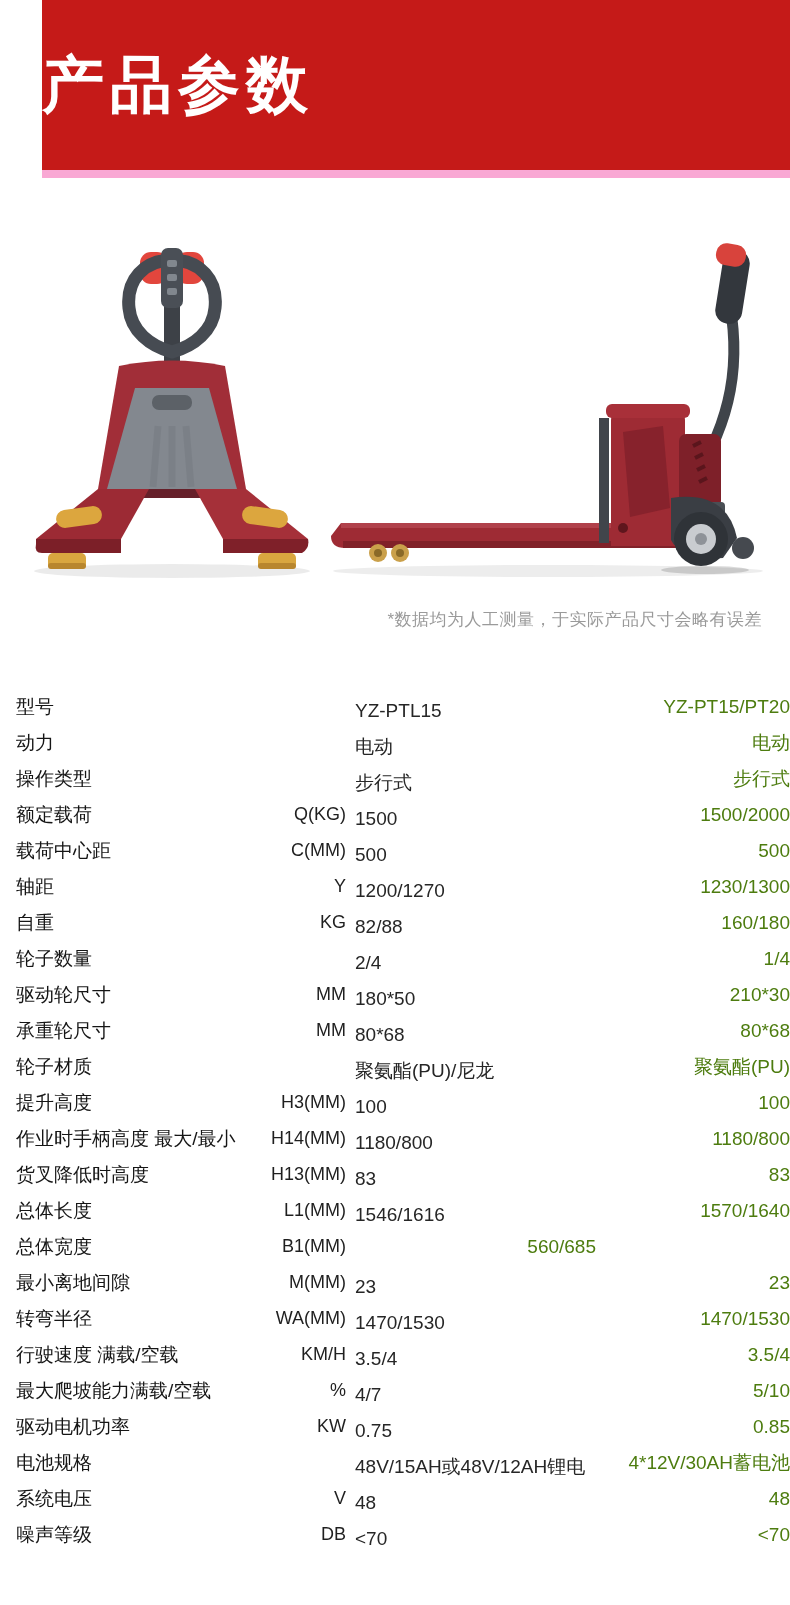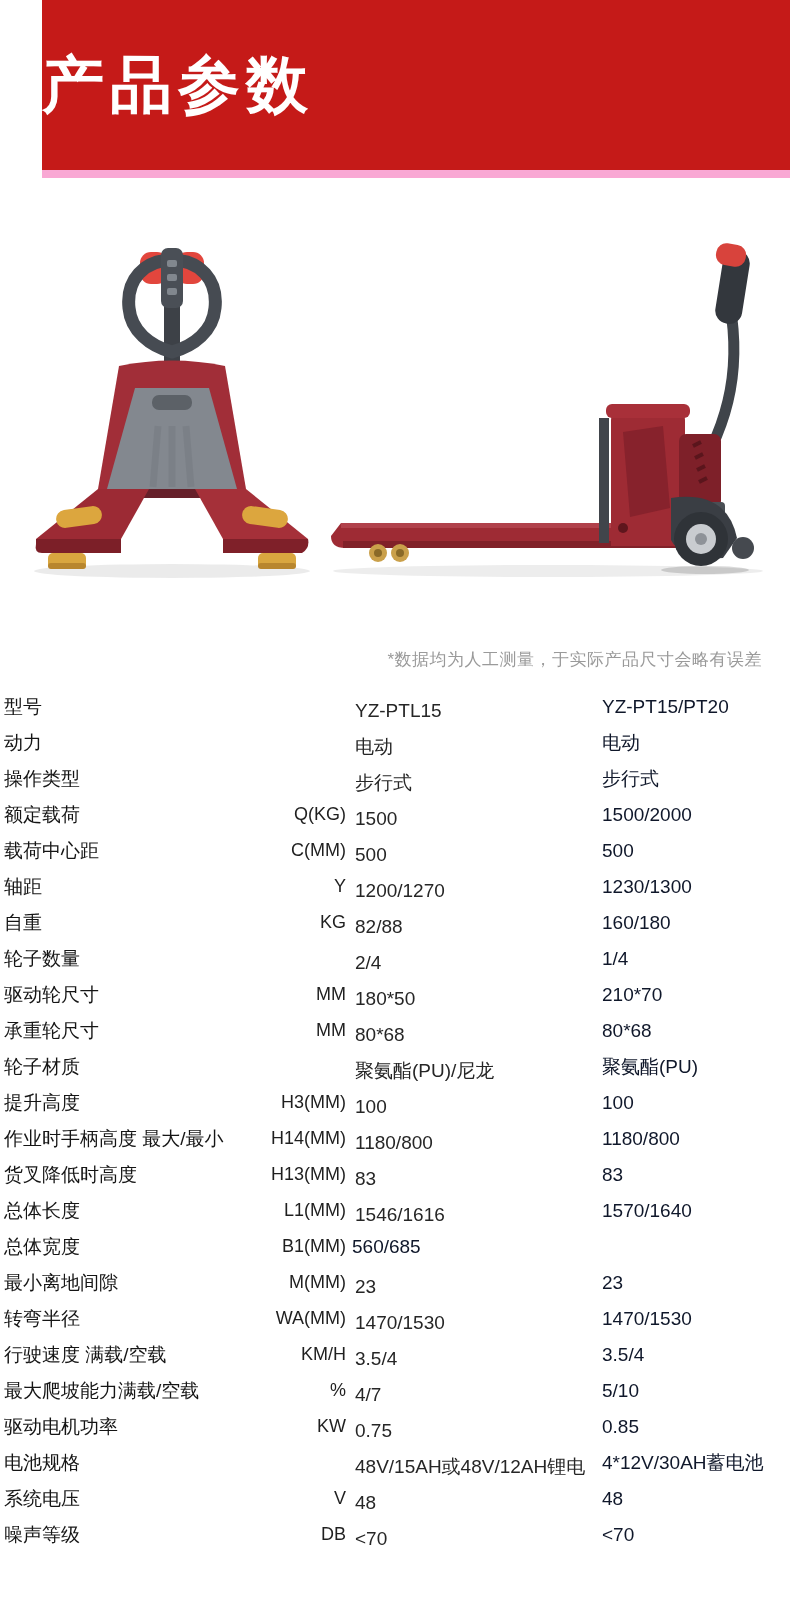--- a/index.html
+++ b/index.html
@@ -16,33 +16,33 @@
   }
   .banner h1{
     margin:0;color:#ffffff;font-size:62px;font-weight:800;letter-spacing:6px;line-height:1;
   }
   
   .hero-left{position:absolute;left:22px;top:236px;width:300px;height:345px;}
   .hero-right{position:absolute;left:323px;top:240px;width:462px;height:340px;}
   
   .note{
     position:absolute;top:608px;right:28px;width:740px;
-    text-align:right;font-size:17px;color:#9a9a9a;letter-spacing:0.5px;margin-top:40px;
+    text-align:right;font-size:17px;color:#9a9a9a;letter-spacing:0.5px;
   }
   
   .spec-table{position:absolute;left:0;top:689px;width:790px;}
   .spec-row{
     display:grid;grid-template-columns:250px 96px 250px 1fr;
     align-items:center;height:36px;
   }
   .cell{color:#1b1b1b;font-size:19px;line-height:1.1;white-space:nowrap;}
-  .cell.label{padding-left:4px;font-weight:400;color:#151515;}
+  .cell.label{padding-left:16px;font-weight:400;color:#151515;}
   .cell.unit{text-align:right;font-size:18px;color:#1f1f1f;}
   .cell.value-a{padding-left:9px;color:#262626;margin-top:8px;}
-  .cell.value-b{padding-left:6px;color:#0f172a;}
+  .cell.value-b{padding-left:6px;color:#4d7c0f;text-align:right;}
 </style>
 </head>
 <body>
 
 <header class="banner">
   <h1>产品参数</h1>
 </header>
 
 <svg class="hero-left" viewBox="0 0 300 345" aria-hidden="true">
   <ellipse cx="150" cy="335" rx="138" ry="7" fill="rgba(0,0,0,0.08)"></ellipse>
@@ -164,21 +164,21 @@
     <div class="spec-row">
       <div class="cell label">轮子数量</div>
       <div class="cell unit"></div>
       <div class="cell value-a">2/4</div>
       <div class="cell value-b">1/4</div>
     </div>
     <div class="spec-row">
       <div class="cell label">驱动轮尺寸</div>
       <div class="cell unit">MM</div>
       <div class="cell value-a">180*50</div>
-      <div class="cell value-b">210*70</div>
+      <div class="cell value-b">210*30</div>
     </div>
     <div class="spec-row">
       <div class="cell label">承重轮尺寸</div>
       <div class="cell unit">MM</div>
       <div class="cell value-a">80*68</div>
       <div class="cell value-b">80*68</div>
     </div>
     <div class="spec-row">
       <div class="cell label">轮子材质</div>
       <div class="cell unit"></div>

